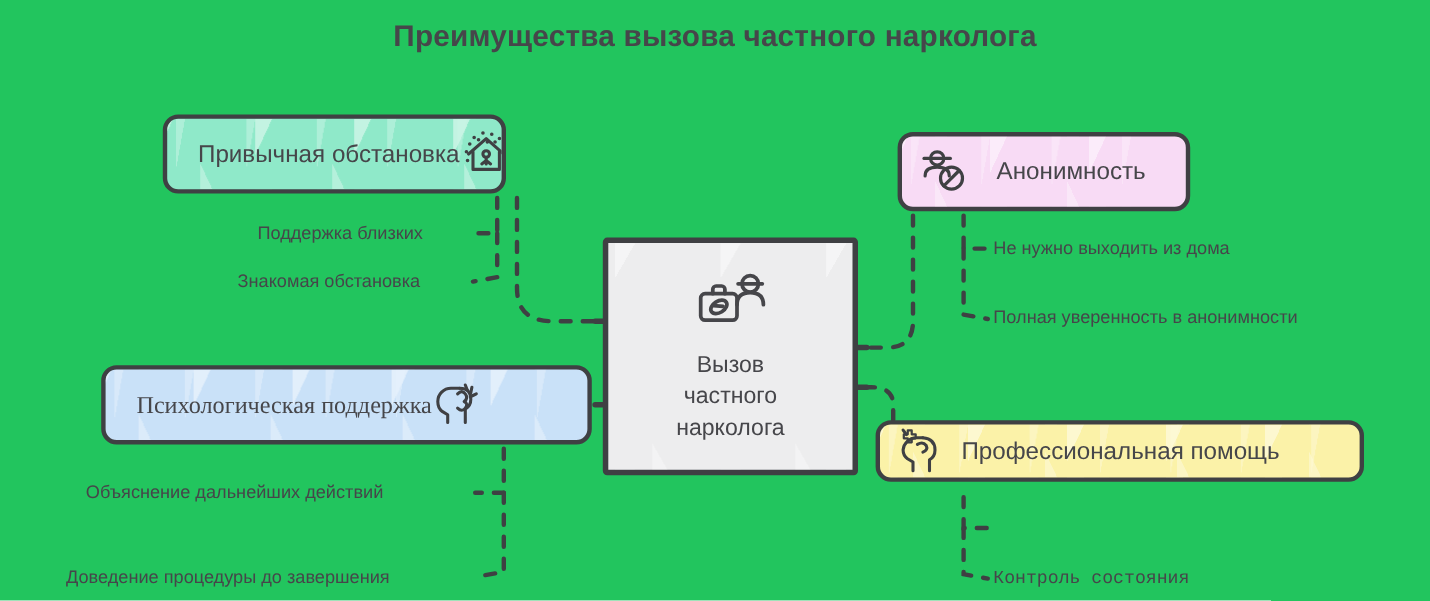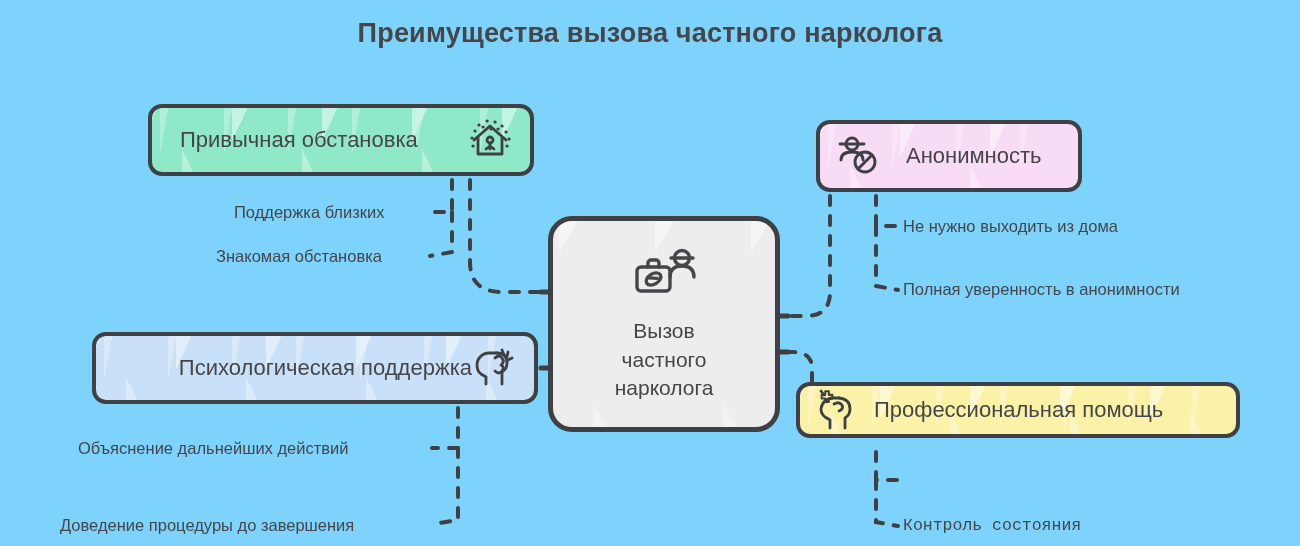--- a/index.html
+++ b/index.html
@@ -2,21 +2,21 @@
 <html><head>
 <meta charset="utf-8">
 <style>
   * { box-sizing: border-box; margin: 0; padding: 0; }
   html, body {
     width: 1300px; height: 546px;
     background: #f7f7fa;
     font-family: "Liberation Sans", "DejaVu Sans", sans-serif;
     overflow: hidden;
   }
-  #stage { position: relative; width: 1300px; height: 546px; background: #7dd3fc; }
+  #stage { position: relative; width: 1300px; height: 546px; background: #22c55e; }
 
   
   #title {
     position: absolute; left: 0; top: 18px; width: 1300px;
     text-align: center;
     font-size: 27px; font-weight: bold; color: #46464a;
     letter-spacing: .2px;
   }
 
   
@@ -38,33 +38,33 @@
     content: ""; position: absolute; inset: 0; z-index: 1; opacity: .55;
     background-image:
       linear-gradient(115deg, rgba(255,255,255,.85) 0 14px, transparent 14px 60px),
       linear-gradient(65deg,  rgba(255,255,255,.6) 0 10px, transparent 10px 72px),
       linear-gradient(100deg, rgba(255,255,255,.5) 0 8px, transparent 8px 48px);
     background-size: 90px 100%, 120px 100%, 64px 100%;
     background-position: -10px 0, 30px 0, 8px 0;
   }
 
   
-  #n-home      { left: 148px; top: 104px; width: 386px; height: 72px; background: #8fe9c9;
+  #n-home      { left: 148px; top: 104px; width: 312px; height: 72px; background: #8fe9c9;
                  padding: 0 16px 0 28px; justify-content: space-between; }
   #n-anon      { left: 816px; top: 120px; width: 266px; height: 72px; background: #f8dbf5;
                  padding: 0 24px 0 14px; gap: 24px; }
   #n-psy       { left:  92px; top: 332px; width: 446px; height: 72px; background: #c9e1f8;
-                 padding: 0 14px 0 28px; justify-content: flex-end; }
+                 padding: 0 14px 0 28px; justify-content: flex-start; font-family: Liberation Serif, serif; }
   #n-prof      { left: 796px; top: 382px; width: 444px; height: 56px; background: #fbf2a8;
                  padding: 0 20px 0 14px; gap: 12px; }
 
   
   #n-core {
     position: absolute; left: 548px; top: 216px; width: 232px; height: 216px;
-    border: 5px solid #3f4043; border-radius: 24px; background: #ededee;
+    border: 5px solid #3f4043; border-radius: 4px; background: #ededee;
     display: flex; flex-direction: column; align-items: center; justify-content: center;
     color: #46464a; overflow: hidden;
   }
   #n-core::before {
     content: ""; position: absolute; inset: 0; z-index: 1; opacity: .5;
     background-image:
       linear-gradient(120deg, rgba(255,255,255,.9) 0 16px, transparent 16px 70px),
       linear-gradient(60deg,  rgba(255,255,255,.7) 0 12px, transparent 12px 80px);
     background-size: 96px 100%, 130px 100%;
     background-position: 6px 0, 40px 0;

